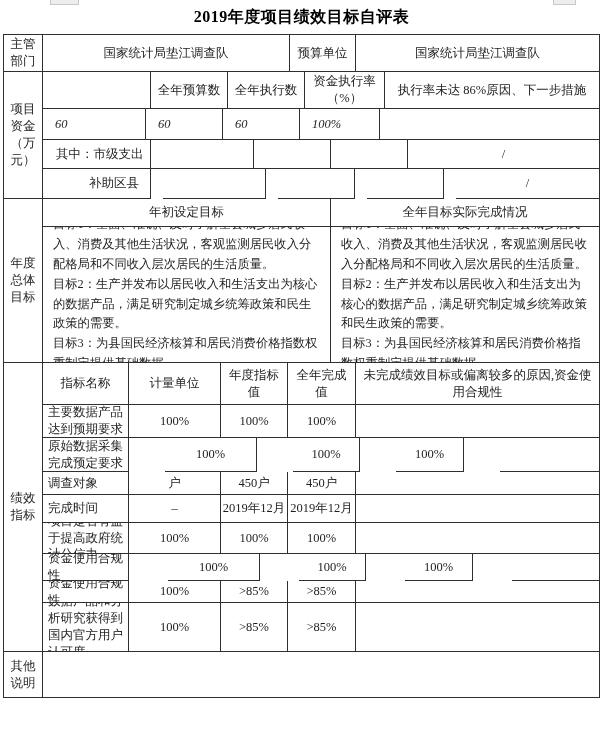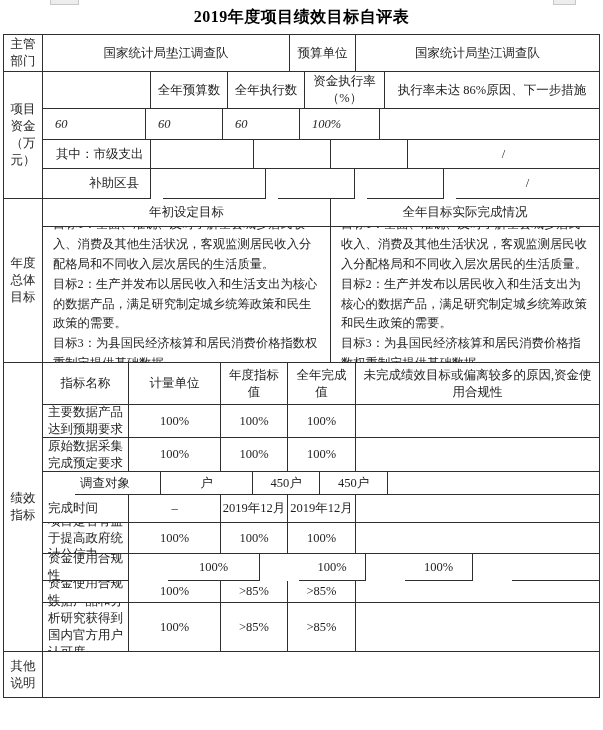--- a/index.html
+++ b/index.html
@@ -43,21 +43,21 @@
   .wF4{width:77px;flex:0 0 77px;}
   .wF5{width:80px;flex:0 0 80px;}
   .wG1{width:288px;flex:0 0 288px;}
   .wI1{width:86px;flex:0 0 86px;}
   .wI2{width:92px;flex:0 0 92px;}
   .wI3{width:67px;flex:0 0 67px;}
   .wI4{width:68px;flex:0 0 68px;}
   
   .h36{height:36px;} .h37{height:37px;} .h31{height:31px;} .h29{height:29px;}
   .h30{height:30px;gap:12px;} .h28{height:28px;} .h136{height:136px;} .h42{height:42px;}
-  .h33{height:33px;} .h34{height:34px;} .h23{height:23px;margin-left:32px;} .h27{height:27px;gap:39px;}
+  .h33{height:33px;} .h34{height:34px;gap:36px;} .h23{height:23px;} .h27{height:27px;gap:39px;}
   .h22{height:22px;} .h49{height:49px;} .h46{height:46px;}
   .goalcell{
     padding:6px 10px;font-size:12.3px;line-height:1.62;
     justify-content:flex-start;text-align:left;
   }
   .namecell{padding:3px 4px 3px 5px;}
   .numcell{justify-content:flex-start;padding-left:12px;text-align:right;font-style:italic;}
   .rowlbl{justify-content:flex-start;padding-left:13px;text-align:left;}
   .indent{justify-content:flex-start;padding-left:46px;text-align:left;}
   .hdr{padding:2px 6px;}

